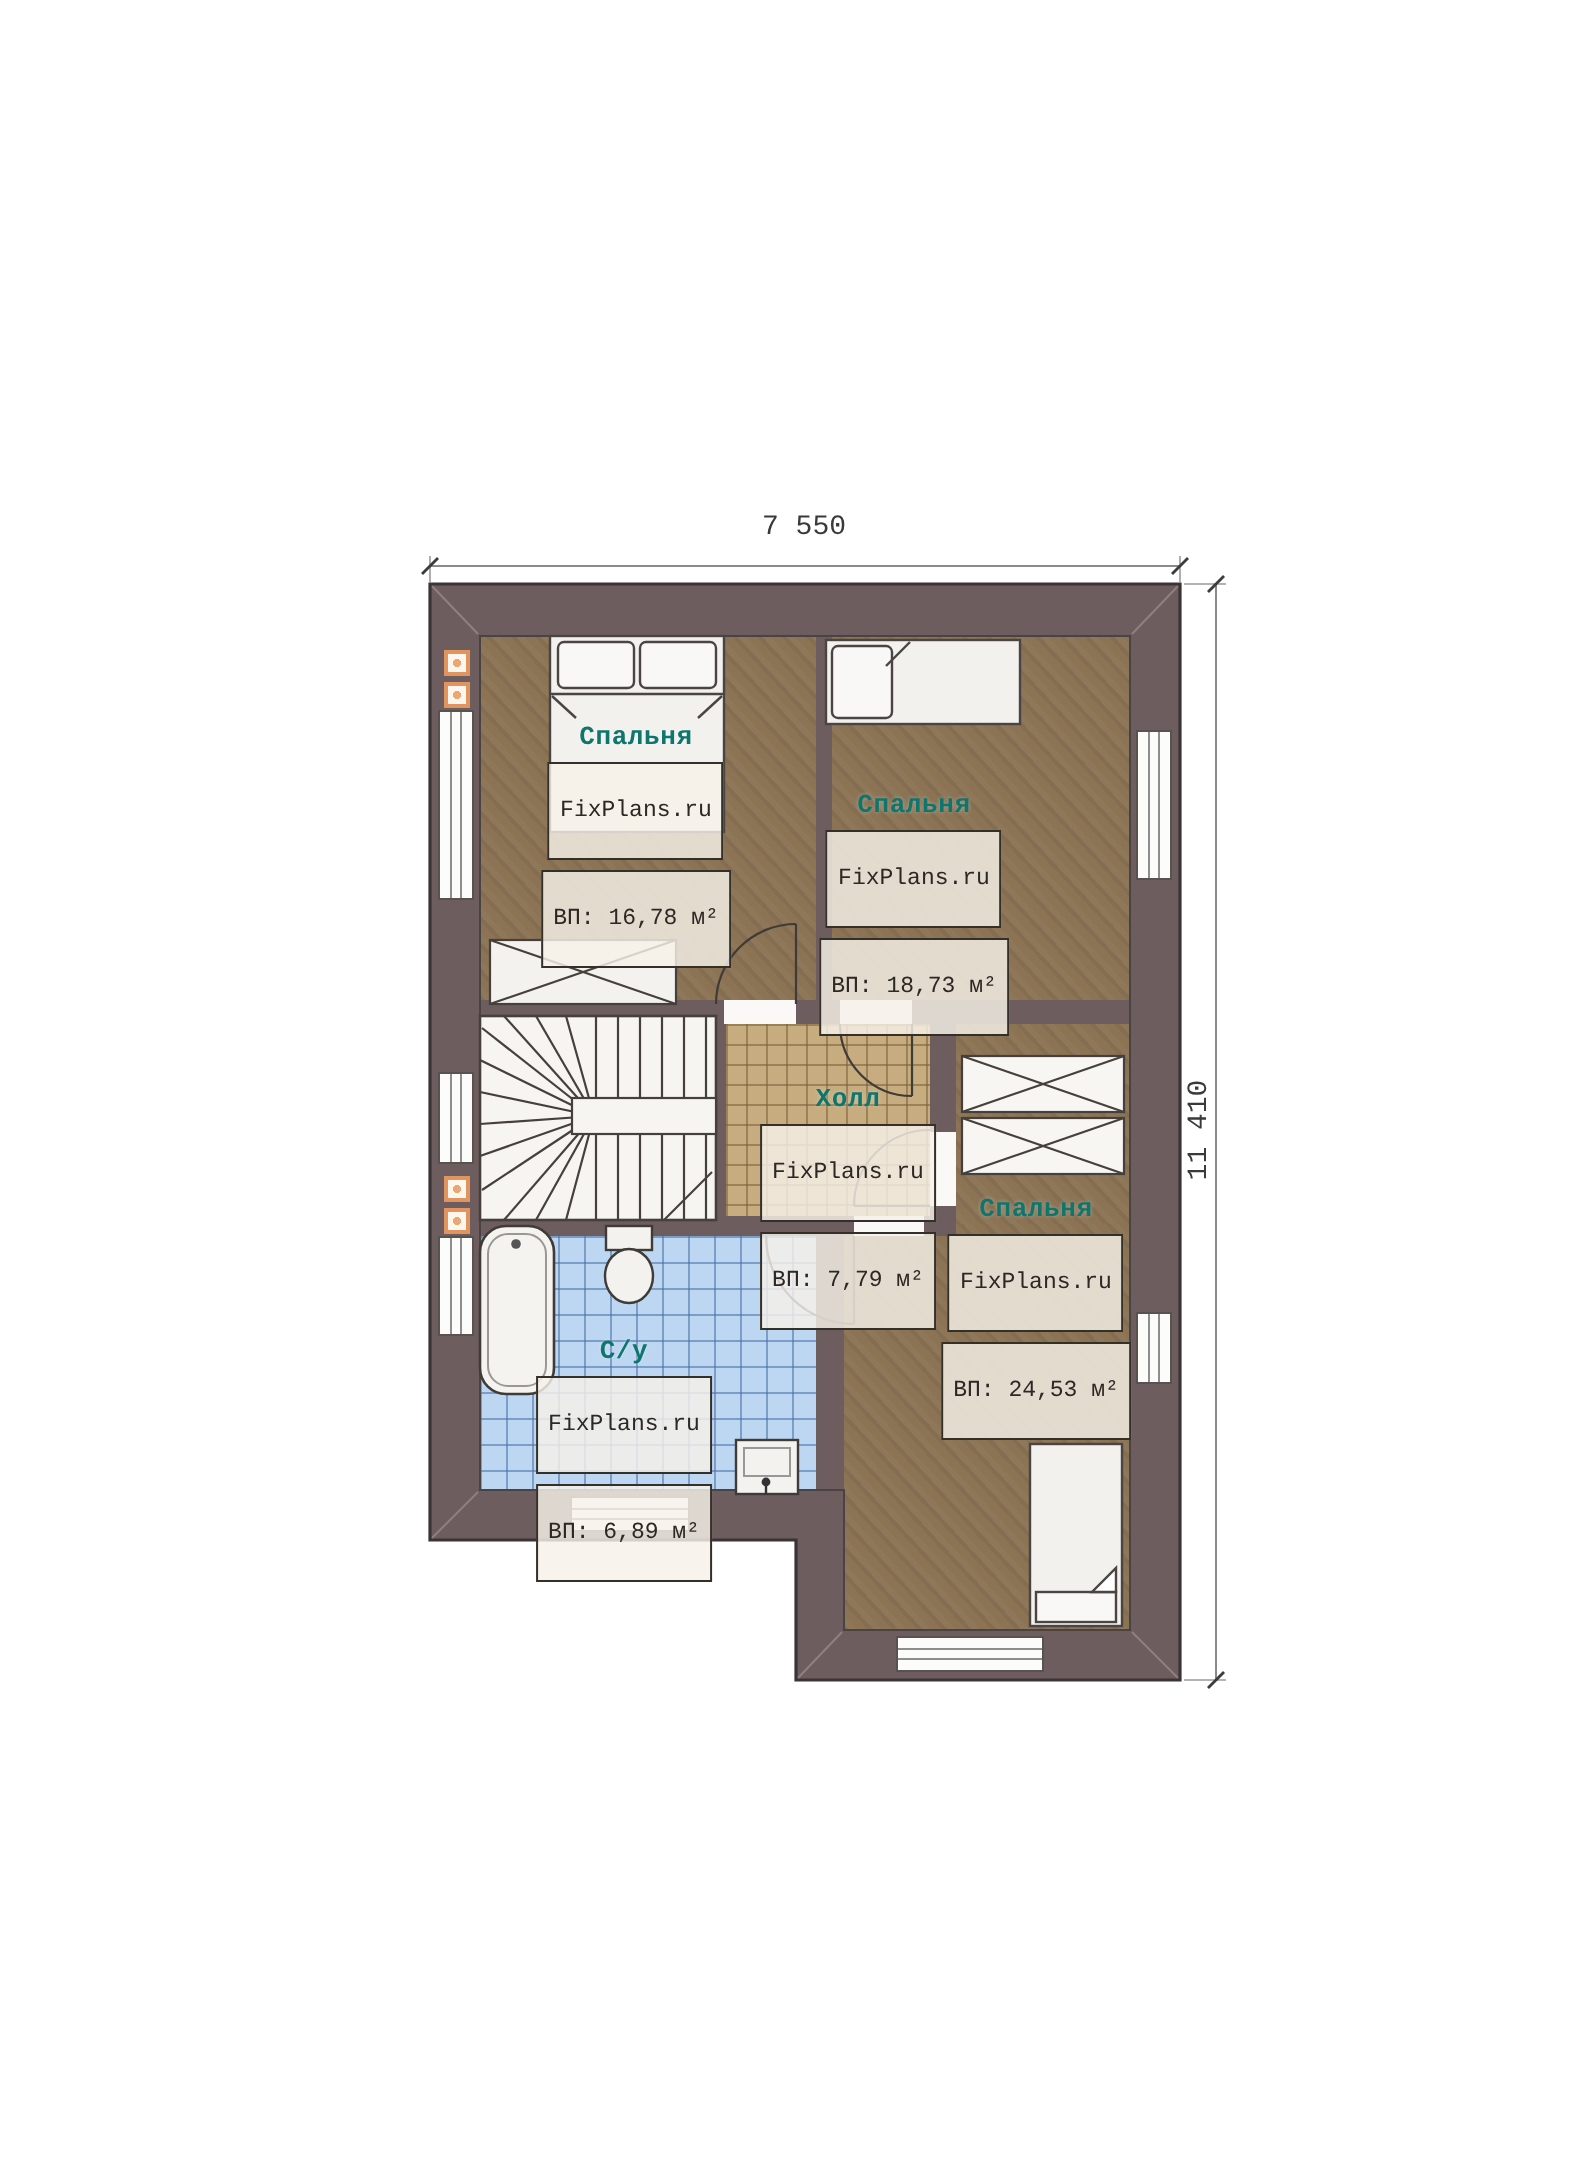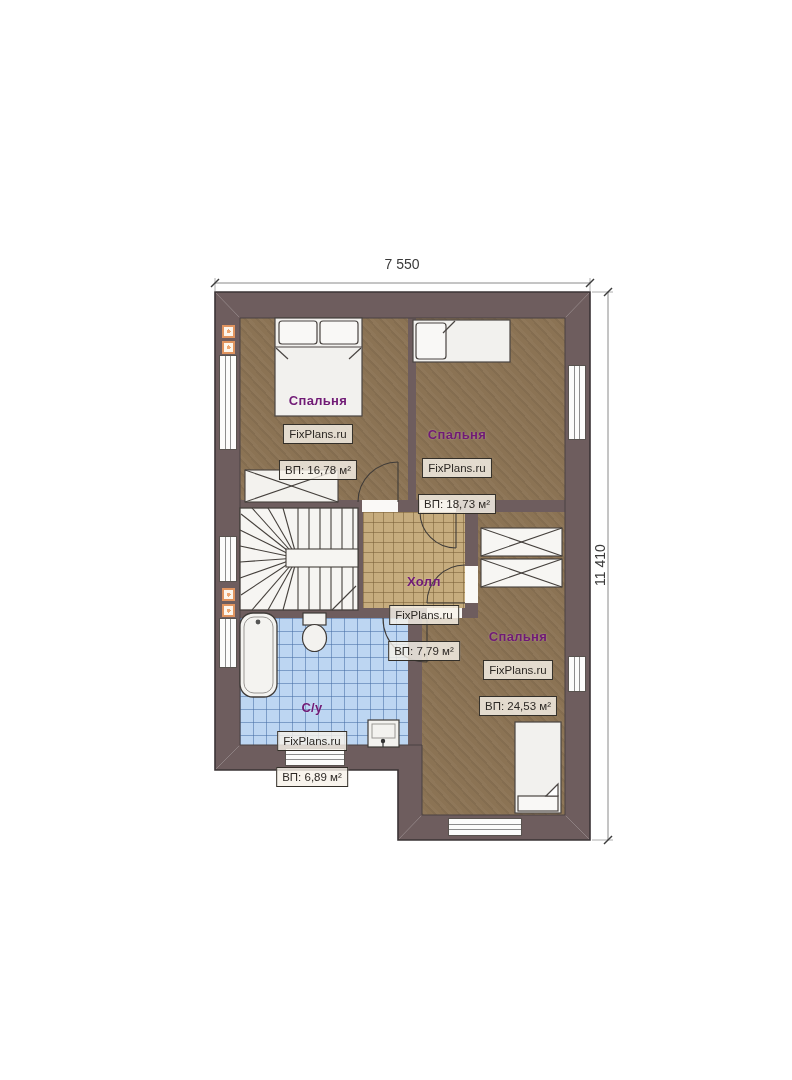--- a/index.html
+++ b/index.html
@@ -1,18 +1,18 @@
 <!DOCTYPE html>
 <html><head>
 <meta charset="utf-8">
 <style>
   html,body{margin:0;padding:0;background:#ffffff;}
   #stage{
     position:relative;width:792px;height:912px;background:#ffffff;overflow:hidden;
-    font-family:Liberation Sans, sans-serif;
+    font-family:Liberation Mono, monospace;
   }
   
   .wall{position:absolute;background:#6e5d5e;}
   
   .floor-wood{
     position:absolute;background-color:#8b7354;
     background-image:repeating-linear-gradient(47deg, rgba(0,0,0,0.05) 0 2px, rgba(255,255,255,0.03) 2px 5px, transparent 5px 9px);
   }
   .floor-hall{
     position:absolute;background-color:#c6ac7e;
@@ -37,26 +37,25 @@
     position:absolute;width:9px;height:9px;border:2px solid #e0945f;
     background:radial-gradient(circle at 50% 50%, #eda671 0 2px, #fdf6ec 2px);
     box-sizing:content-box;
   }
   
   .room-label{
     position:absolute;transform:translateX(-50%);
     display:flex;flex-direction:column;align-items:center;z-index:40;
   }
   .room-name{
-    font-weight:bold;font-size:13px;color:#701a75;letter-spacing:0.3px;white-space:nowrap;
+    font-weight:bold;font-size:13px;color:#0f766e;letter-spacing:0.3px;white-space:nowrap;
     text-shadow:0 0 2px rgba(255,255,255,0.35);
-    margin-top:32px;
   }
   .room-box{
-    margin-top:16px;padding:3px 5px;border:1.5px solid #332f29;
+    margin-top:5px;padding:17px 5px;border:1.5px solid #332f29;
     background:rgba(246,242,233,0.82);font-size:11.5px;color:#2c2824;white-space:nowrap;
   }
   
   .dim-label{
     position:absolute;font-size:14px;color:#3a3a3a;white-space:nowrap;z-index:40;
   }
   .dim-label.rot{transform:translate(-50%,-50%) rotate(-90deg);}
   .dim-label.top{transform:translateX(-50%);}
   svg.overlay{position:absolute;left:0;top:0;z-index:30;pointer-events:none;}
 </style>

